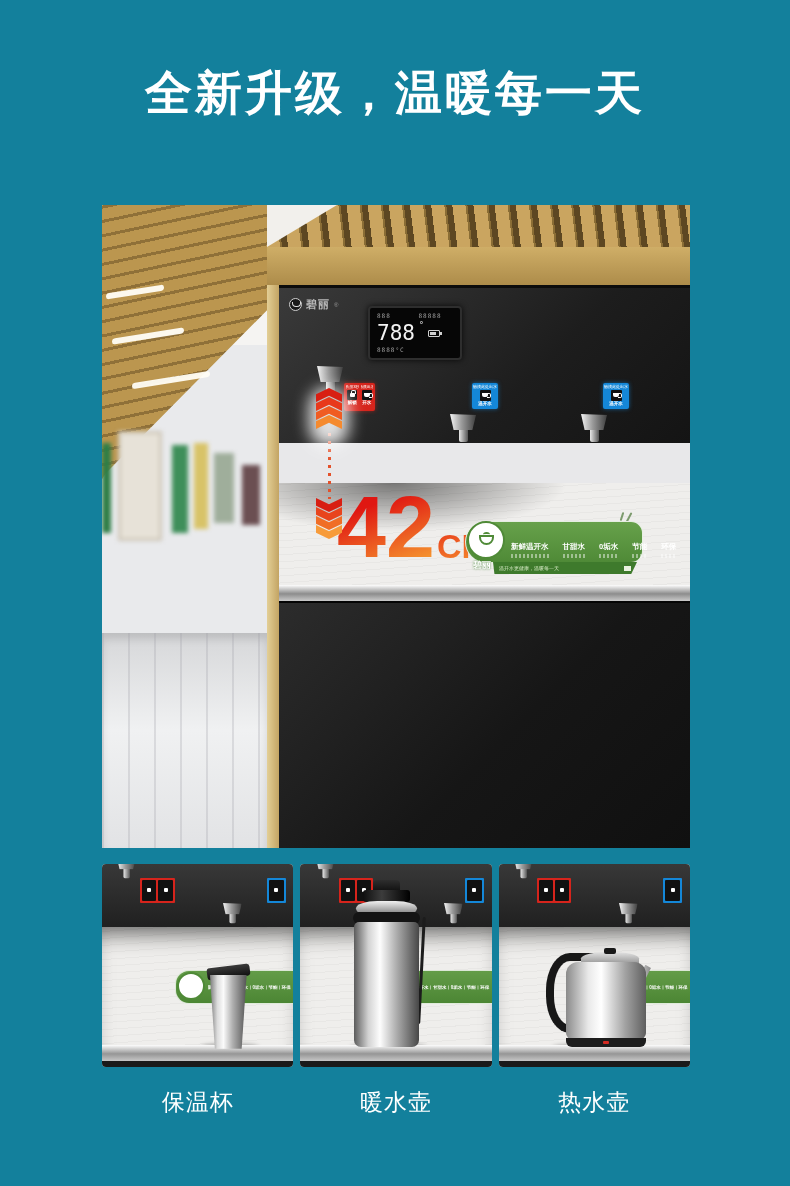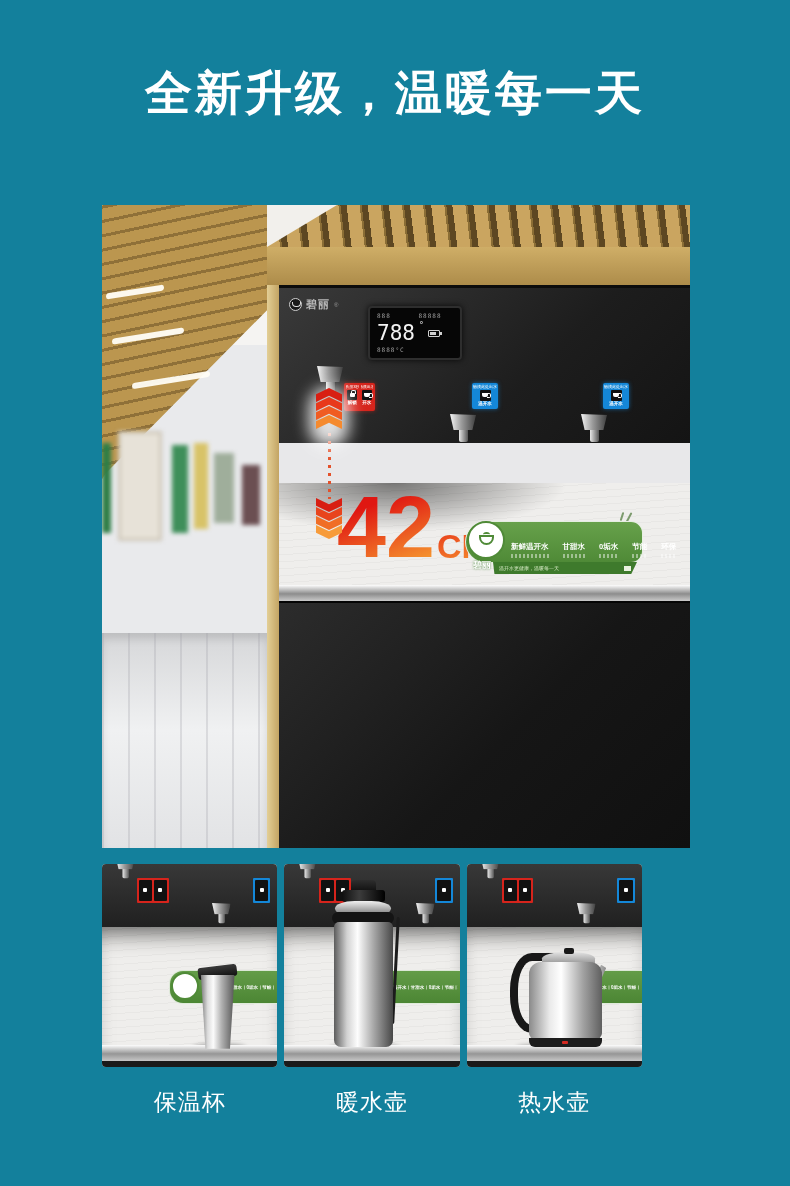--- a/index.html
+++ b/index.html
@@ -141,21 +141,21 @@
   .steam i { position:absolute; width:2px; height:9px; border-radius:2px; background:#7d9b6e; display:block; }
   .steam i:first-child { left:2px; transform:rotate(18deg); }
   .steam i:last-child { left:9px; transform:rotate(28deg); height:11px; }
 
   .m-silver { position:absolute; left:0; top:300px; right:0; height:16px;
     background:linear-gradient(180deg,#fdfdfd,#8d8d8d 55%,#c9c9c9); }
   .m-bottom { position:absolute; left:0; top:316px; right:0; bottom:0;
     background:linear-gradient(135deg,#2c2c2c,#161616 55%,#101010); border-top:2px solid #050505; }
 
   
-  .thumbs { position:absolute; left:102px; top:864px; width:540px; display:flex; gap:7px; }
+  .thumbs { position:absolute; left:102px; top:864px; width:588px; display:flex; gap:7px; }
   .thumb-col { flex:1; }
   .card { position:relative; height:203px; border-radius:4px; overflow:hidden; background:#efeeec; }
   .c-top { position:absolute; inset:0 0 auto 0; height:31%; background:linear-gradient(180deg,#383838,#202020); }
   .c-white { position:absolute; top:31%; bottom:11%; left:0; right:0; background:#efeeec;
     background-image:repeating-linear-gradient(-4deg,rgba(0,0,0,.03) 0 1px,transparent 1px 7px);
     box-shadow:inset 0 18px 22px -12px rgba(0,0,0,.6); }
   .c-silver { position:absolute; bottom:3%; height:8%; left:0; right:0;
     background:linear-gradient(180deg,#fdfdfd,#969696 55%,#c6c6c6); }
   .c-dark { position:absolute; bottom:0; height:3%; left:0; right:0; background:#1a1a1a; }
   .mini-red { position:absolute; left:20%; top:7%; width:18%; height:12%; background:#d6241c;

